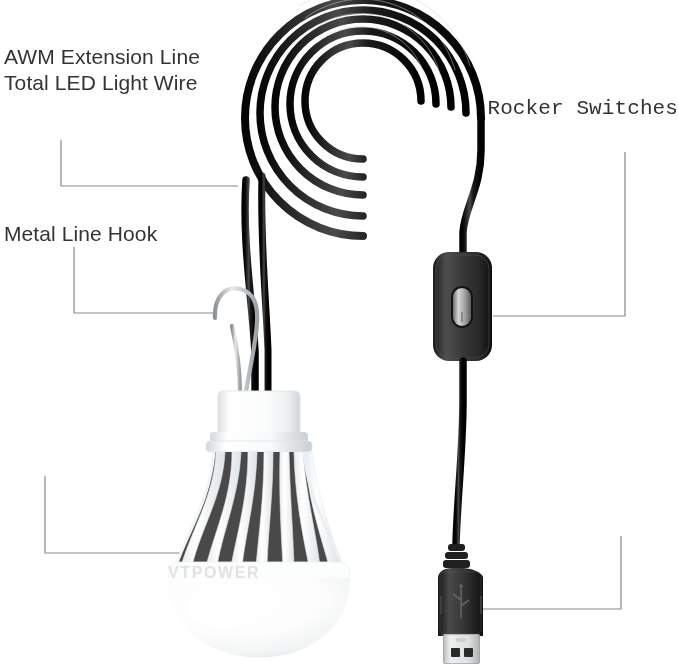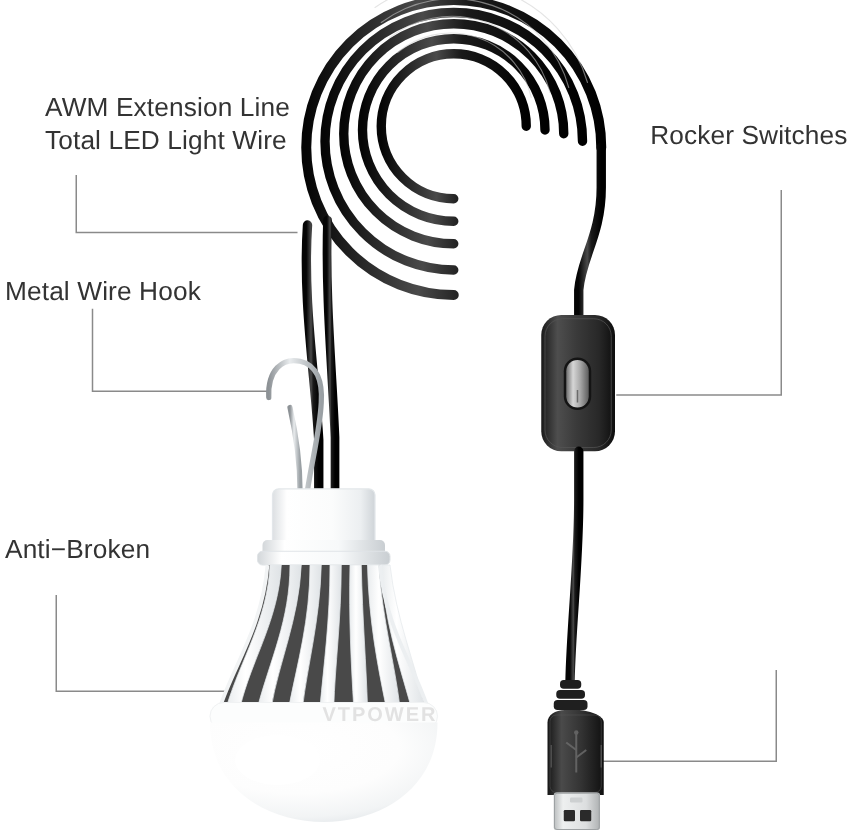--- a/index.html
+++ b/index.html
@@ -20,23 +20,23 @@
   
   .callout{
     position:absolute;
     color:#333333;
     font-size:21px;
     line-height:26px;
     white-space:nowrap;
     letter-spacing:.1px;
   }
   .callout .ln{display:block;}
-  .callout.right{text-align:right;}
-
-  #label-cable{left:4px;  top:74px;margin-left:32px;}
+  .callout.right{text-align:right;font-family:Liberation Mono, monospace;}
+
+  #label-cable{left:4px;  top:44px;}
   #label-hook{ left:4px;  top:221px;}
   #label-shell{left:4px;  top:427px;}
   #label-switch{right:1px;top:96px;}
   #label-usb{  right:1px;top:447px;}
 </style>
 </head>
 <body>
 
 <div id="stage">
 
@@ -212,34 +212,33 @@
       </g>
 
       <rect x="443" y="634" width="37" height="30" rx="2" fill="url(#usbTip)"></rect>
       <rect x="443.6" y="634.6" width="35.8" height="29" rx="2" fill="none" stroke="#9ea2a4" stroke-width=".8"></rect>
       <rect x="456" y="638" width="10" height="4" rx="1" fill="#cdd0d1"></rect>
       <rect x="451" y="648" width="9" height="9" rx="1" fill="#2a2a2a"></rect>
       <rect x="464" y="648" width="9" height="9" rx="1" fill="#2a2a2a"></rect>
     </g>
   </svg>
 
-  <div style="position:absolute;left:168px;top:564px;width:182px;text-align:right;
+  <div style="position:absolute;left:168px;top:564px;width:182px;text-align:left;
               font-size:16px;font-weight:bold;letter-spacing:1.6px;color:#e2e2e2;">VTPOWER</div>
 
   <div class="callout" id="label-cable">
     <span class="ln">AWM Extension Line</span>
     <span class="ln">Total LED Light Wire</span>
   </div>
 
   <div class="callout" id="label-hook">
-    <span class="ln">Metal Wire Hook</span>
+    <span class="ln">Metal Line Hook</span>
   </div>
 
   <div class="callout" id="label-shell">
-    <span class="ln">Anti−Broken</span>
   </div>
 
   <div class="callout right" id="label-switch">
     <span class="ln">Rocker Switches</span>
   </div>
 
 
 </div>
 
 </body></html>

